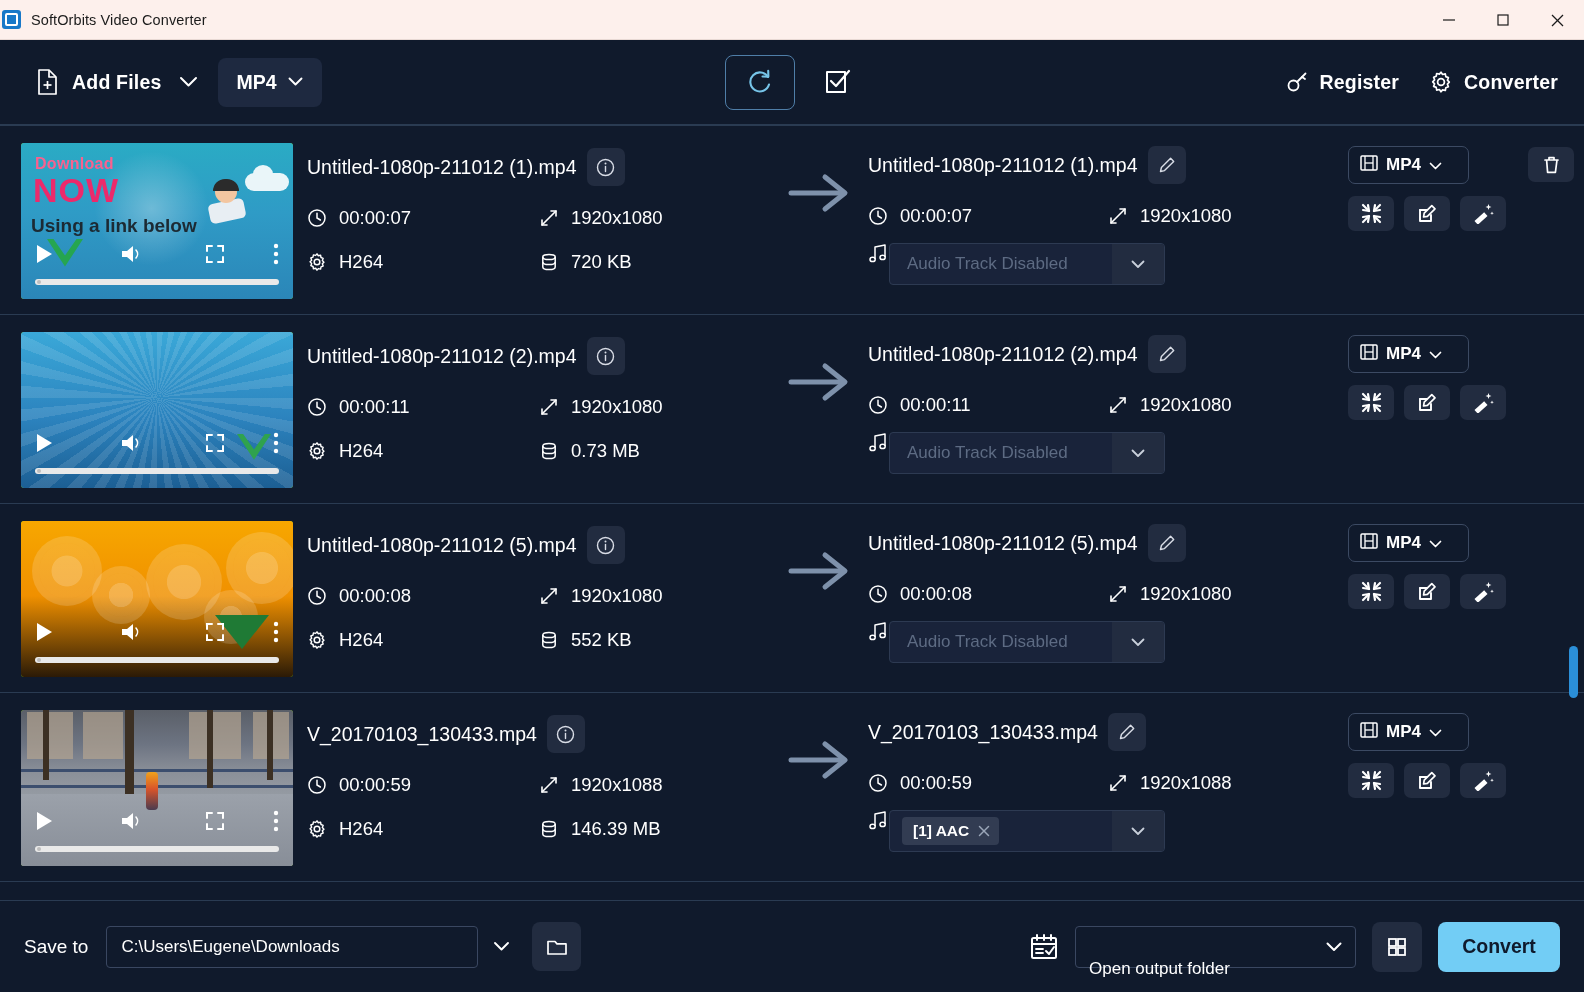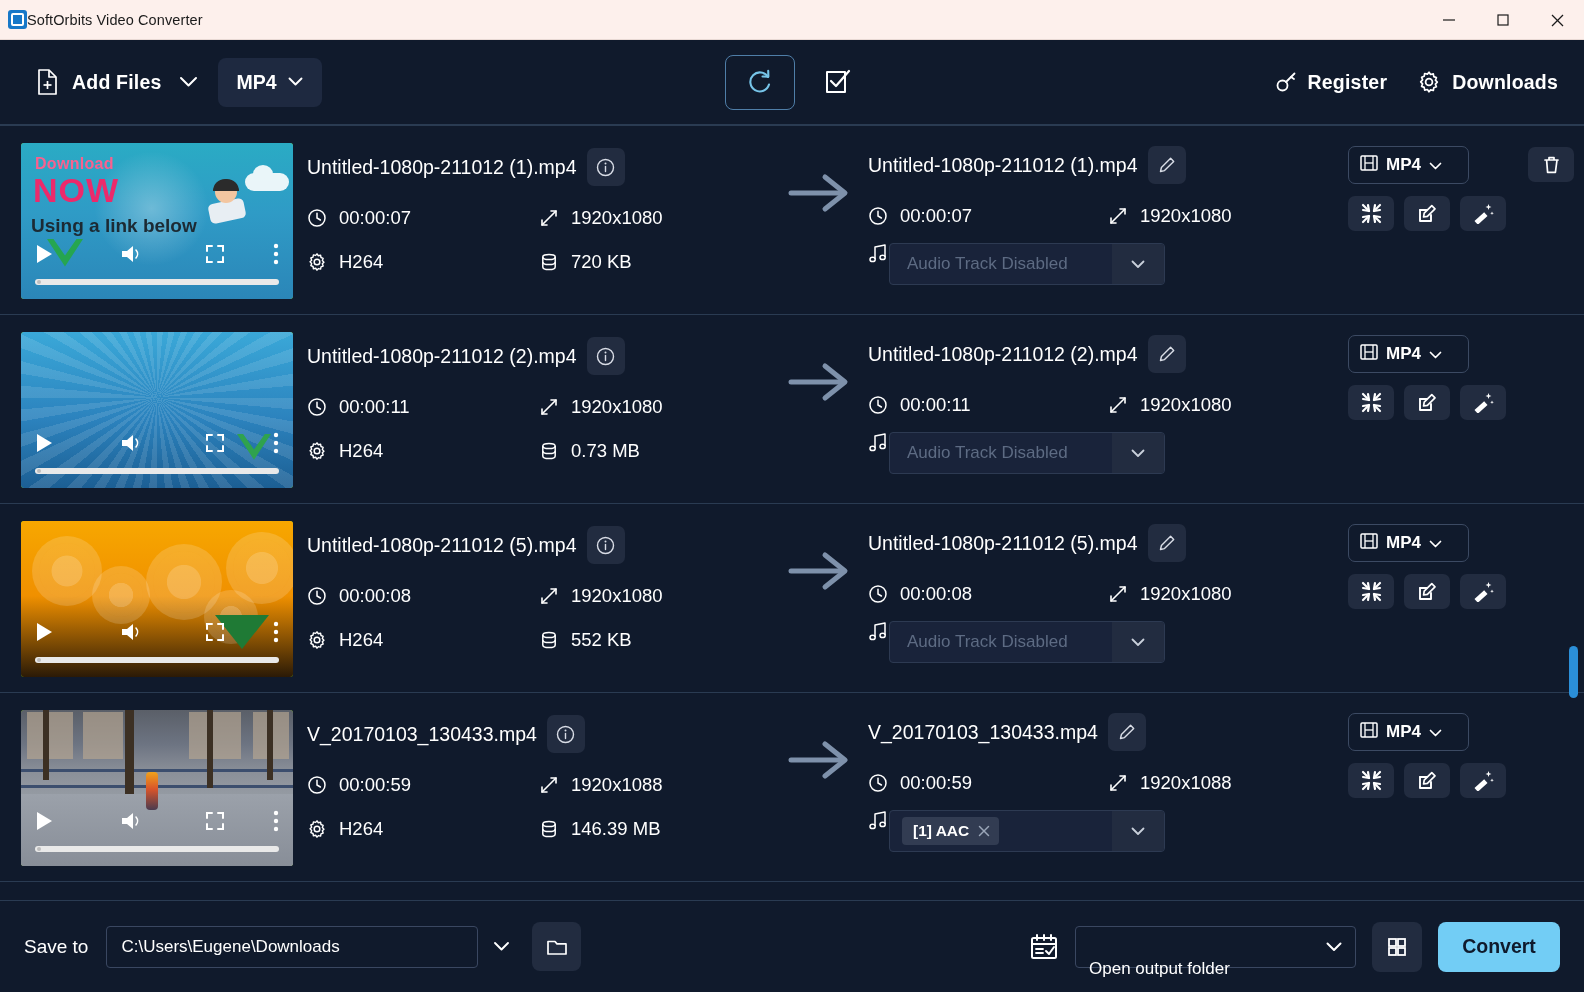--- a/index.html
+++ b/index.html
@@ -27,21 +27,22 @@
     background: #fdf0ec;
     display: flex;
     align-items: center;
     flex: 0 0 40px;
     position: relative;
     border-bottom: 1px solid #e8d9d4;
   }
   .titlebar-left {
     display: flex;
     align-items: center;
-    padding-left: 8px;
+    gap: 10px;
+    padding-left: 2px;
   }
   .app-logo {
     width: 19px; height: 19px;
     border-radius: 3px;
     background: #1878c8;
     position: relative;
     display: flex; align-items: center; justify-content: center;
     flex: 0 0 19px;
   }
   .app-logo::after {
@@ -561,21 +562,21 @@
         </span>
         <span class="lbl">Register</span>
       </div>
       <div class="tb-action">
         <span class="icon-white">
           <svg width="24" height="24" viewBox="0 0 24 24">
             <circle cx="12" cy="12" r="3.4" fill="none" stroke="currentColor" stroke-width="1.8"></circle>
             <path d="M12 2.2l1.6 2.3 2.7-.6.5 2.7 2.6 1-1 2.6 1.9 2-1.9 2 1 2.6-2.6 1-.5 2.7-2.7-.6L12 21.8l-1.6-2.3-2.7.6-.5-2.7-2.6-1 1-2.6-1.9-2 1.9-2-1-2.6 2.6-1 .5-2.7 2.7.6z" fill="none" stroke="currentColor" stroke-width="1.7" stroke-linejoin="round"></path>
           </svg>
         </span>
-        <span class="lbl">Downloads</span>
+        <span class="lbl">Converter</span>
       </div>
     </div>
   </div>
 
   <div class="list-area">
 
     <div class="row">
       <div class="thumb-wrap">
         <div class="thumb">
           <div class="art1">

